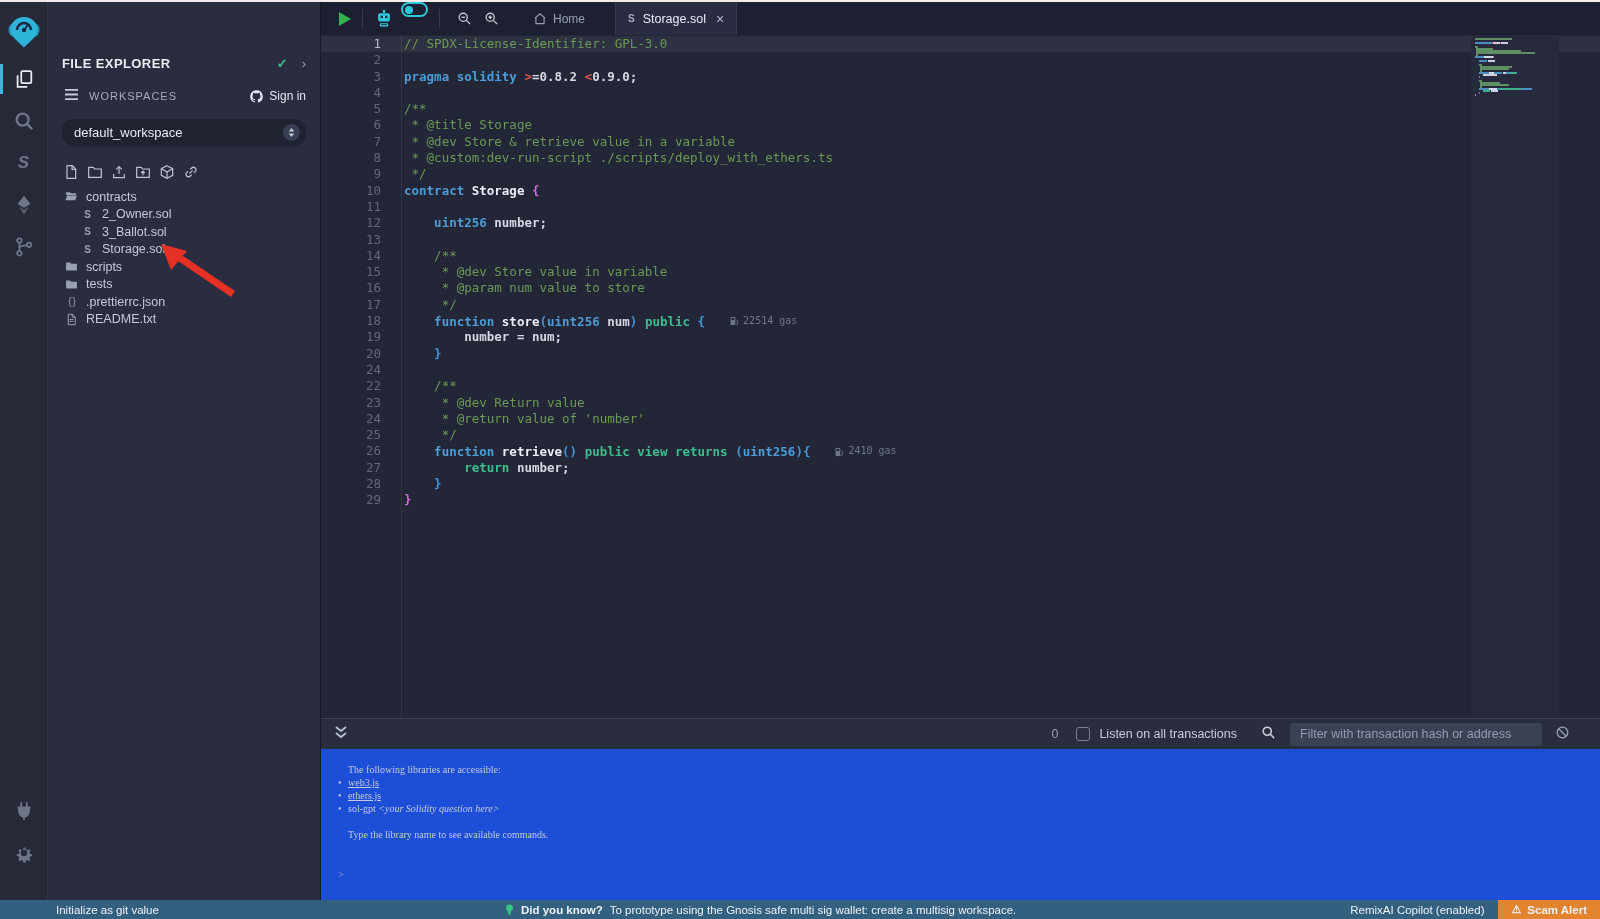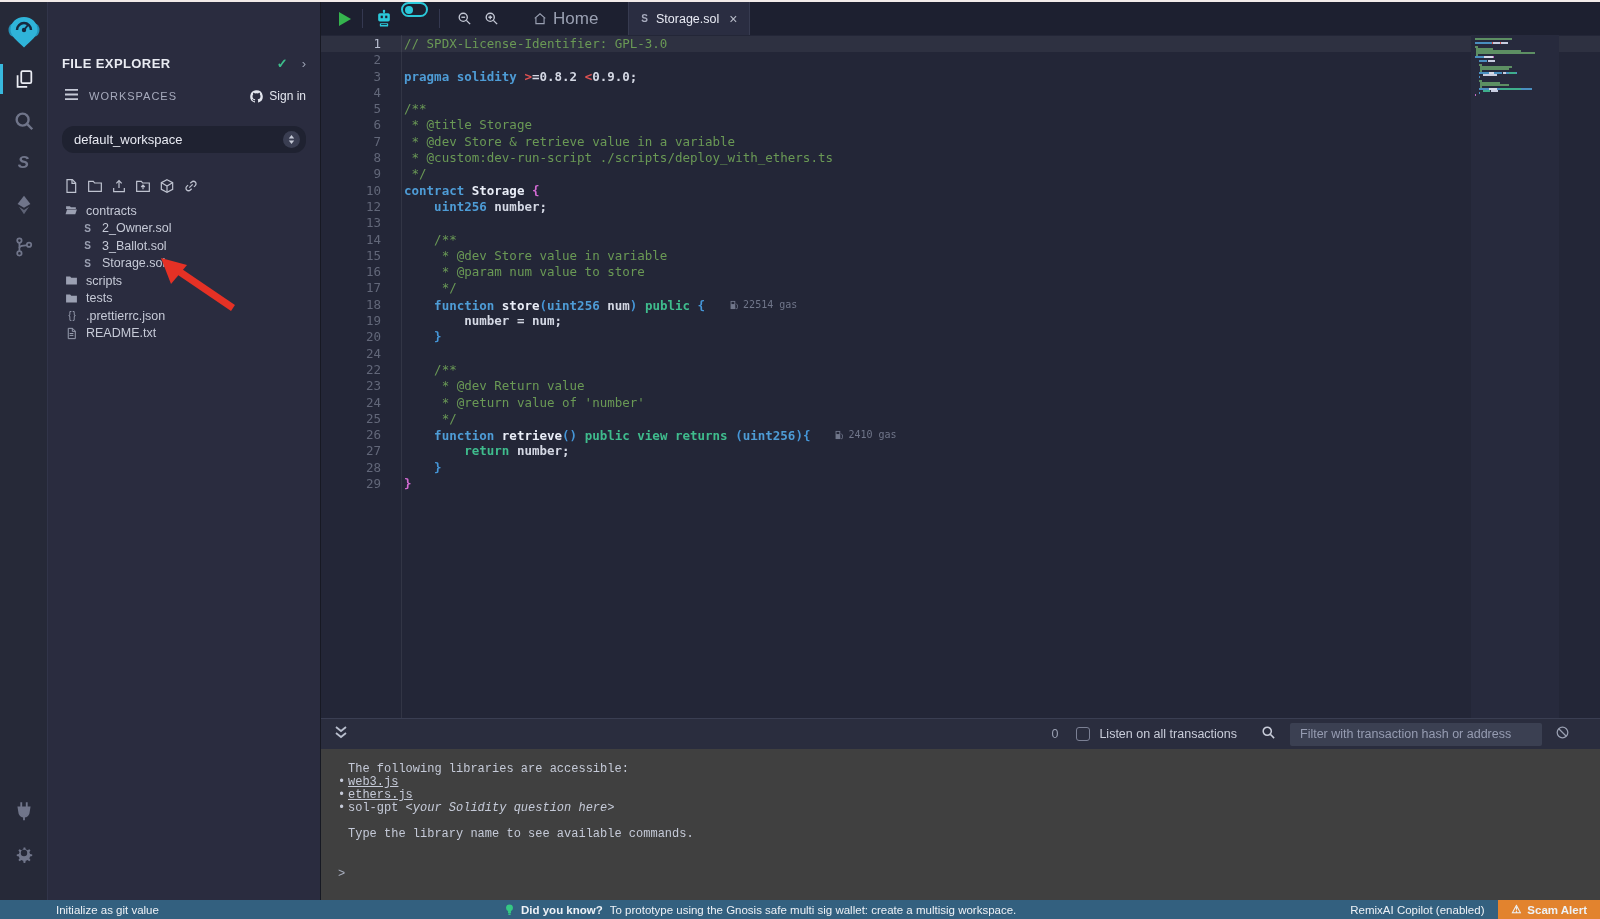--- a/index.html
+++ b/index.html
@@ -28,21 +28,21 @@
                background:#2a2c3f; color:#c7cbd8; }
   #fe-header { display:flex; align-items:center; padding:12px 14px 10px 14px;margin-top:42px; }
   #fe-title { font-size:13px; font-weight:bold; letter-spacing:.4px; color:#e9ebf2; flex:1; }
   #fe-check { color:#3dbe8b; font-size:13px; font-weight:bold; margin-right:14px; }
   #fe-chevron { color:#9aa0b2; font-size:13px; }
   #ws-row { display:flex; align-items:center; padding:6px 14px 10px 16px; }
   #ws-burger svg { width:15px; height:13px; color:#c6cad7; }
   #ws-label { font-size:11px; letter-spacing:1px; color:#a7abbd; margin-left:10px; flex:1; }
   #signin { display:flex; align-items:center; gap:5px; font-size:12px; color:#e3e6ee; cursor:pointer; }
   #signin svg { width:15px; height:15px; }
-  #ws-select { margin:11px 14px; height:27px; background:#1f2231; border-radius:12px;
+  #ws-select { margin:4px 14px; height:27px; background:#1f2231; border-radius:12px;
                display:flex; align-items:center; padding:0 6px 0 12px; cursor:pointer; }
   #ws-name { flex:1; font-size:13px; color:#e8eaf2; }
   #ws-caret { width:17px; height:17px; border-radius:50%; background:#3a3e52;
               display:flex; align-items:center; justify-content:center; }
   #ws-caret svg { width:9px; height:9px; color:#c6cad7; }
   #fe-actions { display:flex; align-items:center; gap:8px; padding:14px 0 8px 15px; }
   .fe-act { width:16px; height:16px; color:#bfc3d0; cursor:pointer; }
   .fe-act svg { width:16px; height:16px; }
   #file-tree { position:relative; }
   .tree-row { display:flex; align-items:center; height:17.5px; font-size:12.5px;
@@ -65,21 +65,21 @@
   #play-btn .tri { width:0; height:0; border-left:12px solid #35b44e;
                    border-top:7px solid transparent; border-bottom:7px solid transparent; }
   .tb-sep { width:1px; background:#343850; margin:7px 11px; }
   #robot-btn { cursor:pointer; } #robot-btn svg { width:20px; height:20px; }
   #copilot-toggle { width:27px; height:15px; border:2px solid #2bc9da; border-radius:8px;
                     margin-left:7px; position:relative; cursor:pointer; }
   #copilot-toggle .knob { position:absolute; left:2px; top:1.5px; width:8px; height:8px;
                     border-radius:50%; background:#2bc9da; }
   .zoom-btn { color:#c3c7d4; margin:0 6px; cursor:pointer; }
   .zoom-btn svg { width:15px; height:15px; }
-  #tab-home { display:flex; align-items:center; gap:6px; color:#9aa0b2; font-size:17px;
+  #tab-home { display:flex; align-items:center; gap:6px; color:#9aa0b2; font-size:12px;
               padding:0 14px; margin-left:14px; cursor:pointer; }
   #tab-home svg { width:14px; height:14px; }
   #tab-storage { display:flex; align-items:center; gap:8px; background:#2a2d41;
                  border-left:1px solid #373b50; border-right:1px solid #373b50;
                  padding:0 12px; margin-left:16px; color:#e9ebf4; font-size:12.5px; cursor:pointer; }
   #tab-storage .sol { font-size:10px; font-weight:bold; color:#a7abbd; }
   #tab-storage .close { color:#b9bdc9; font-size:14px; margin-left:2px; cursor:pointer; }
 
   
   #editor { flex:1; position:relative; background:#232637; overflow:hidden;
@@ -116,22 +116,22 @@
   #th-right { margin-left:auto; display:flex; align-items:center; }
   #tx-count { color:#9aa0b2; font-size:12.5px; margin-right:18px; }
   #listen-cb { width:14px; height:14px; border:1.5px solid #7b8094; border-radius:3px;
                margin-right:9px; cursor:pointer; background:transparent; }
   #listen-label { color:#c9cdda; font-size:12.5px; margin-right:24px; }
   #term-search { color:#c9cdda; margin-right:14px; } #term-search svg { width:15px; height:15px; }
   #filter-input { width:252px; height:23px; background:#3b4052; border:none; border-radius:2px;
                   color:#dfe3ee; font-size:12.5px; padding:0 10px; outline:none; }
   #filter-input::placeholder { color:#969cb2; }
   #term-clear { color:#9aa0b2; margin-left:13px; cursor:pointer; } #term-clear svg { width:15px; height:15px; }
-  #termbody { flex:1; background:#404040; font-family:Liberation Mono, monospace;
-              font-size:12px; line-height:13px; color:#c5cad8; padding:14px 0 0 17px; }
+  #termbody { flex:1; background:#1d4ed8; font-family:Liberation Serif, serif;
+              font-size:10px; line-height:13px; color:#c5cad8; padding:14px 0 0 17px; }
   .tline { display:flex; }
   .tbullet { width:10px; flex:0 0 10px; }
   .tline .link { text-decoration:underline; cursor:pointer; }
   .tline .it { font-style:italic; }
   .tblank { height:13px; }
   #tprompt { margin-top:27px; color:#aab0c0; }
 
   
   #statusbar { position:absolute; left:0; top:900px; width:1600px; height:19px;
                background:#33607f; color:#edf1f6; font-size:11.5px;
@@ -385,20 +385,21 @@
         <div class="crow hl"><div class="ln">1</div><div class="lc"><span class="cm">// SPDX-License-Identifier: GPL-3.0</span></div></div>
         <div class="crow"><div class="ln">2</div><div class="lc"></div></div>
         <div class="crow"><div class="ln">3</div><div class="lc"><span class="kw">pragma solidity </span><span class="op">&gt;</span><span class="tx">=0.8.2 </span><span class="op">&lt;</span><span class="tx">0.9.0;</span></div></div>
         <div class="crow"><div class="ln">4</div><div class="lc"></div></div>
         <div class="crow"><div class="ln">5</div><div class="lc"><span class="cm">/**</span></div></div>
         <div class="crow"><div class="ln">6</div><div class="lc"><span class="cm"> * @title Storage</span></div></div>
         <div class="crow"><div class="ln">7</div><div class="lc"><span class="cm"> * @dev Store &amp; retrieve value in a variable</span></div></div>
         <div class="crow"><div class="ln">8</div><div class="lc"><span class="cm"> * @custom:dev-run-script ./scripts/deploy_with_ethers.ts</span></div></div>
         <div class="crow"><div class="ln">9</div><div class="lc"><span class="cm"> */</span></div></div>
         <div class="crow"><div class="ln">10</div><div class="lc"><span class="kw">contract </span><span class="fn">Storage </span><span class="b1">{</span></div></div>
+        <div class="crow"><div class="ln">11</div><div class="lc"></div></div>
         <div class="crow"><div class="ln">12</div><div class="lc"><span class="sp">    </span><span class="kw">uint256</span><span class="tx"> number;</span></div></div>
         <div class="crow"><div class="ln">13</div><div class="lc"></div></div>
         <div class="crow"><div class="ln">14</div><div class="lc"><span class="cm">    /**</span></div></div>
         <div class="crow"><div class="ln">15</div><div class="lc"><span class="cm">     * @dev Store value in variable</span></div></div>
         <div class="crow"><div class="ln">16</div><div class="lc"><span class="cm">     * @param num value to store</span></div></div>
         <div class="crow"><div class="ln">17</div><div class="lc"><span class="cm">     */</span></div></div>
         <div class="crow"><div class="ln">18</div><div class="lc"><span class="sp">    </span><span class="kw">function </span><span class="fn">store</span><span class="b2">(</span><span class="kw">uint256</span><span class="tx"> num</span><span class="b2">) </span><span class="kt">public </span><span class="b2">{</span><span class="gas"><svg viewBox="0 0 16 16">
                 <rect x="2.5" y="1.5" width="7.5" height="13" fill="currentColor"></rect>
                 <rect x="4" y="3" width="4.5" height="3.5" fill="#232637"></rect>
                 <path d="M11 5.5l2.5 2.5v4.5a1.4 1.4 0 0 1-2.8 0" fill="none" stroke="currentColor" stroke-width="1.3"></path>

